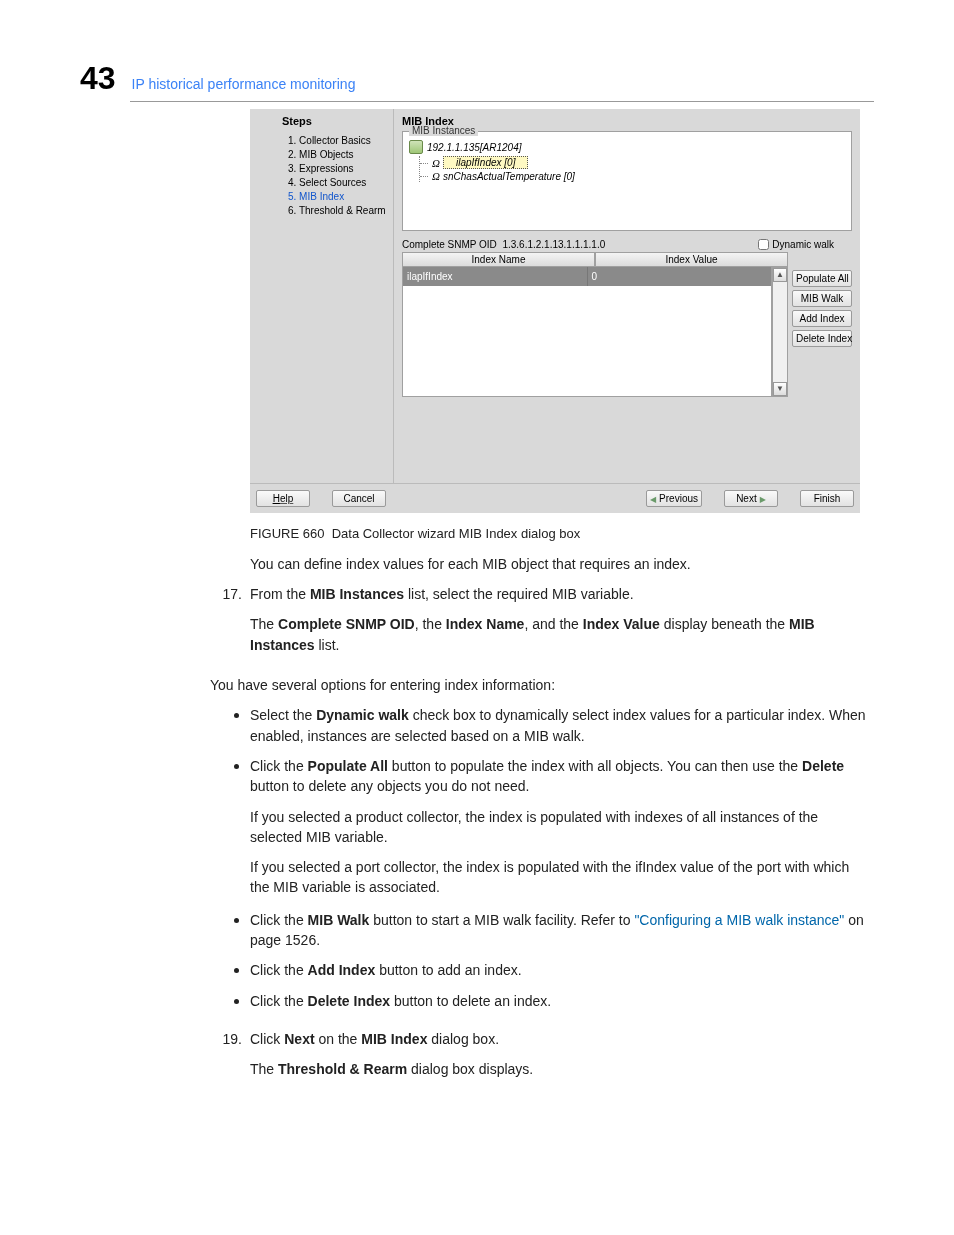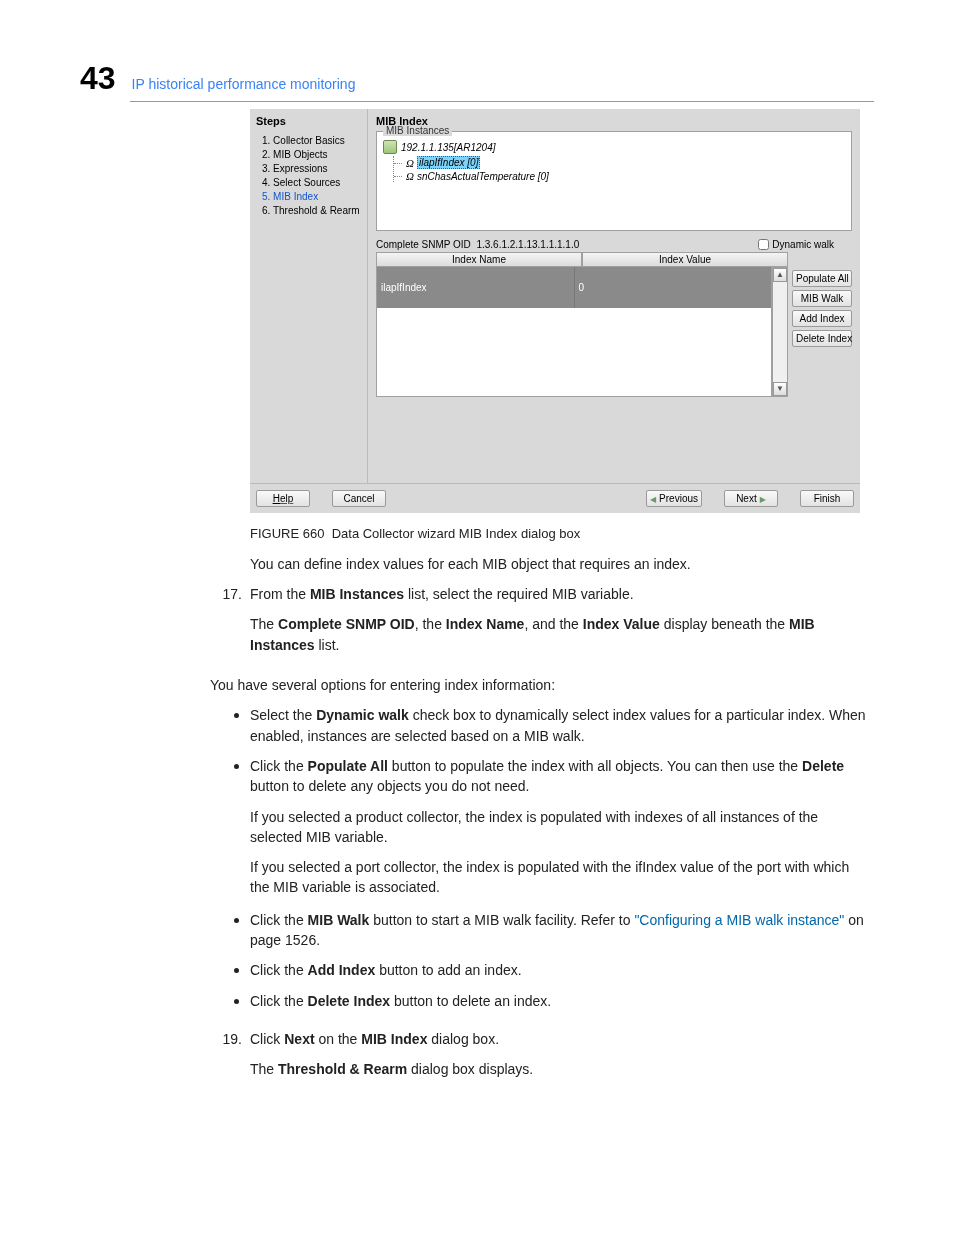--- a/index.html
+++ b/index.html
@@ -52,20 +52,21 @@
   }
   .dialog-panes {
     display: flex;
     align-items: stretch;
   }
   .steps-pane {
     width: 118px;
     padding: 6px 8px 6px 6px;
     box-sizing: border-box;
     border-right: 1px solid #bbb;
+    margin-left: 26px;
   }
   .steps-title, .main-title {
     font-weight: bold;
     font-size: 11px;
     padding-bottom: 4px;
   }
   .main-title { padding: 6px 8px 4px 8px; }
   .steps-list {
     list-style: none;
     padding: 0 0 0 6px;
@@ -132,23 +133,23 @@
     top: 50%;
     width: 8px;
     border-top: 1px dotted #888;
   }
   .omega {
     font-family: "Times New Roman", serif;
     font-size: 11px;
     margin-right: 3px;
   }
   .tree-leaf.selected .label {
-    background: #7dd3fc;
+    background: #fef9c3;
     border: 1px dotted #555;
-    padding: 0 1px;
+    padding: 0 12px;
   }
   .device-icon {
     width: 12px; height: 12px;
     display: inline-block;
     background: linear-gradient(#cfe3b8,#9fc777);
     border: 1px solid #6a8a4a;
     border-radius: 2px;
   }
 
   .oid-row {
@@ -195,21 +196,21 @@
     flex-direction: column;
   }
   .index-row {
     display: flex;
     font-size: 10px;
     color: #fff;
     background: #8a8a8a;
   }
   .index-row .cell {
     flex: 1;
-    padding: 15px 4px;
+    padding: 4px 4px;
     border-right: 1px solid #777;
   }
   .index-row .cell:last-child { border-right: none; }
   .scroll-col {
     width: 14px;
     border: 1px solid #a0a0a0;
     background: #f0f0f0;
     display: flex;
     flex-direction: column;
     justify-content: space-between;

